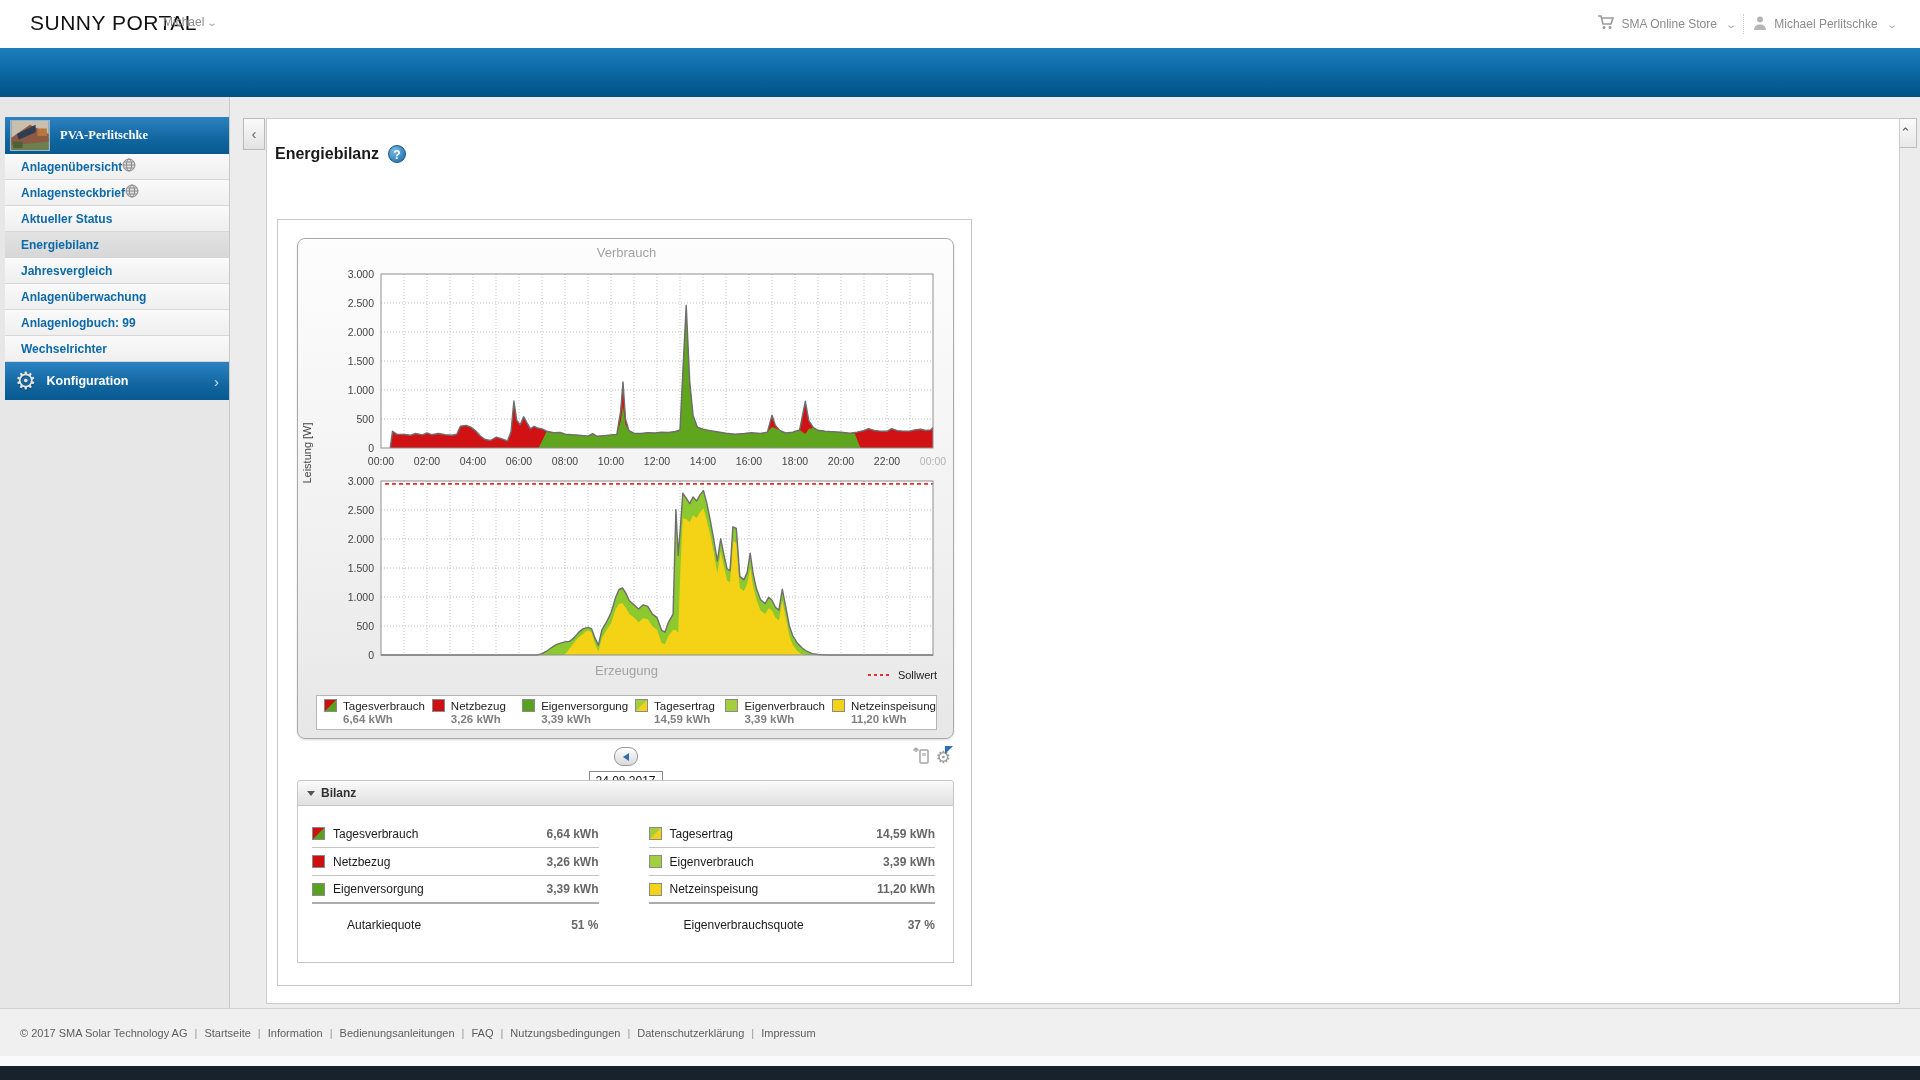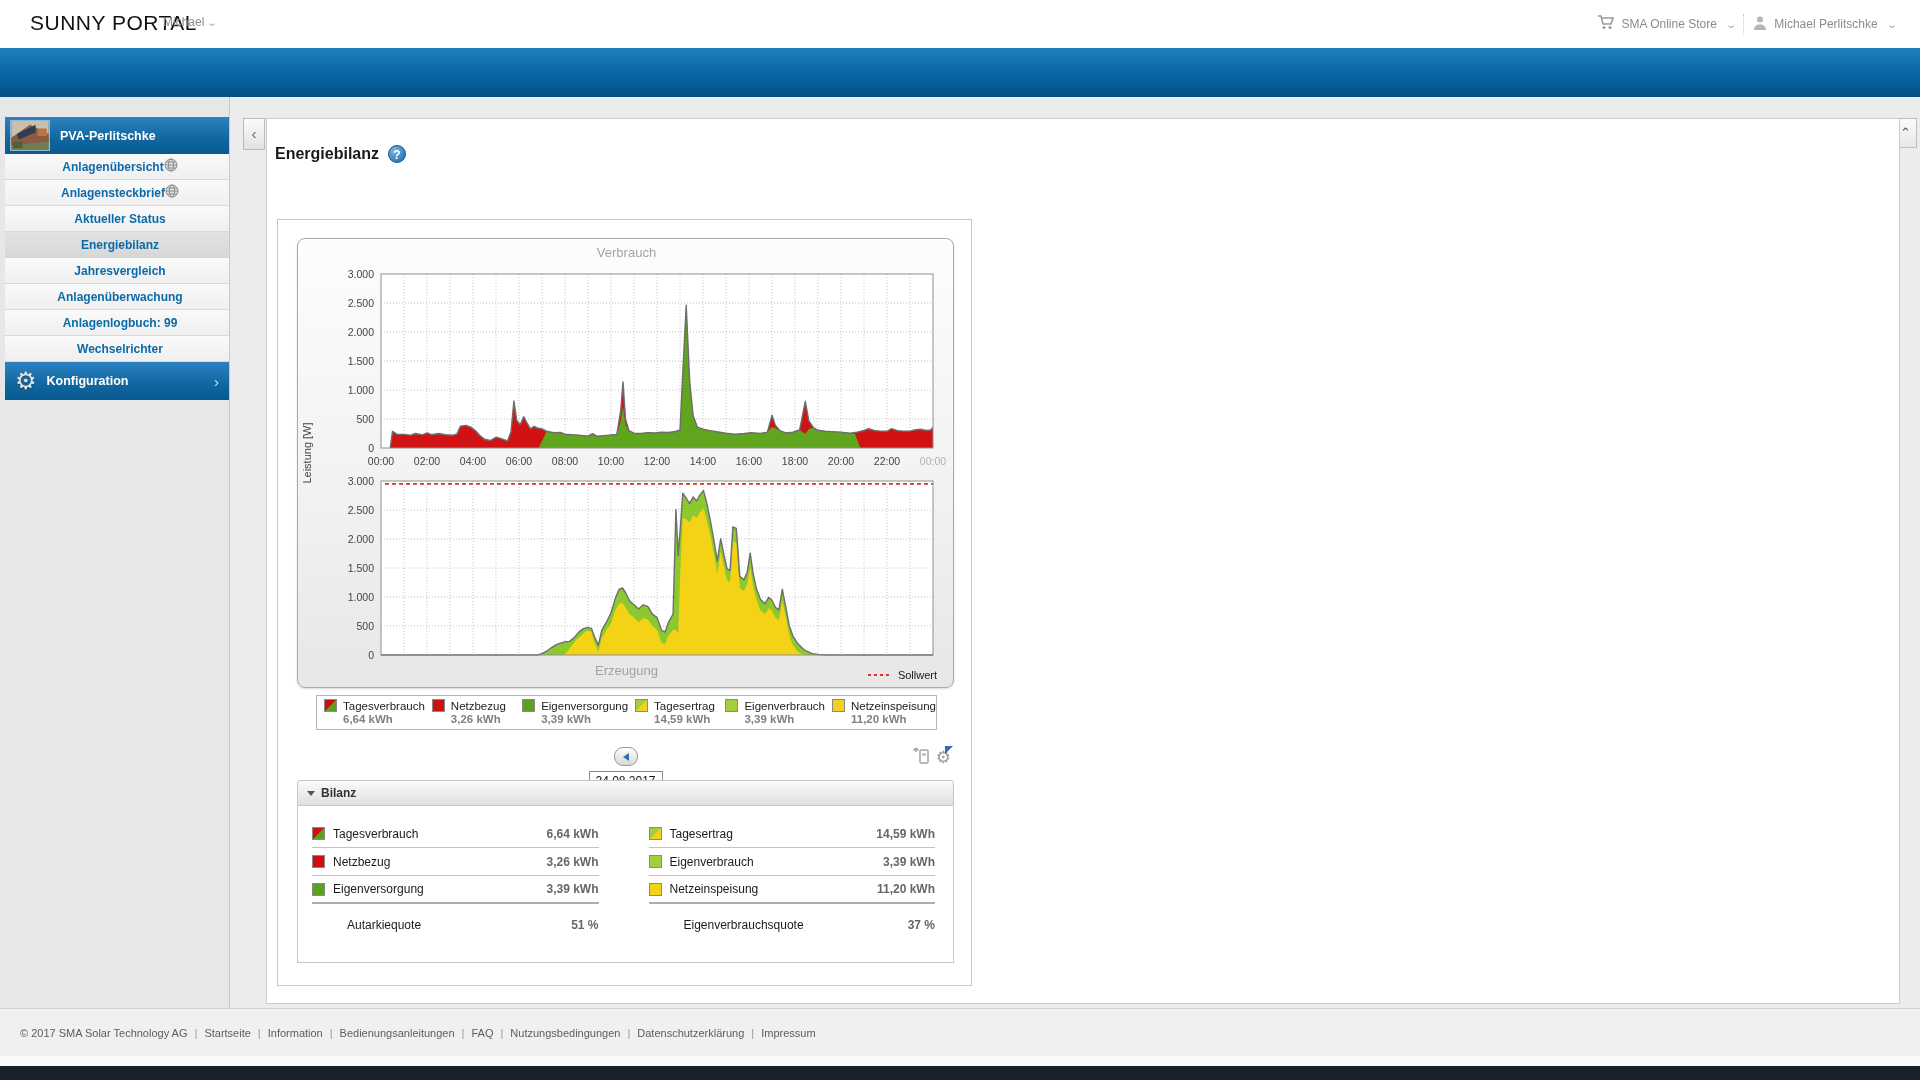--- a/index.html
+++ b/index.html
@@ -18,23 +18,23 @@
   
   #bluebar { position:absolute; left:0; top:48px; width:1920px; height:49px;
     background:linear-gradient(180deg,#1e7fbc 0%,#0d6ca9 40%,#015185 100%); }
 
   
   #sidebar { position:absolute; left:0; top:97px; width:230px; height:911px; background:#e7e7e7; border-right:1px solid #c9c9c9; }
   #plant-header { position:absolute; left:5px; top:20px; width:224px; height:37px;
     background:linear-gradient(180deg,#2c82c1 0%,#11669f 60%,#085a91 100%);
     display:flex; align-items:center; gap:10px; padding-left:5px; }
   #plant-thumb { width:40px; height:31px; border:1px solid #9db6c9; flex:0 0 auto; }
-  #plant-name { color:#fff; font-size:12.5px; font-weight:bold; }
+  #plant-name { color:#fff; font-size:12.5px; font-weight:bold;font-family:Liberation Serif, serif; }
   #side-items { position:absolute; left:5px; top:57px; width:224px; }
-  .side-item { height:26px; display:flex; align-items:center; justify-content:center;
+  .side-item { height:26px; display:flex; align-items:center; justify-content:flex-start;
     padding:0 10px 0 16px; background:linear-gradient(180deg,#fafafa,#efefef);
     border-bottom:1px solid #d7d7d7; cursor:pointer; }
   .side-item .lbl { font-size:12px; font-weight:bold; color:#0d6aa8; }
   .side-item.active { background:linear-gradient(180deg,#e3e3e3,#d7d7d7); }
   #config-btn { position:absolute; left:5px; top:265px; width:224px; height:38px;
     background:linear-gradient(180deg,#2c82c1 0%,#11669f 60%,#085a91 100%);
     display:flex; align-items:center; gap:10px; padding:0 10px 0 10px; cursor:pointer; }
   #config-btn .lbl { color:#fff; font-size:12.5px; font-weight:bold; flex:1; }
   #config-gear { font-size:24px; color:#e3e3e3; line-height:24px; text-shadow:0 1px 1px rgba(0,0,0,.4); }
   #config-chev { color:#cfe2ef; font-size:15px; }
@@ -57,21 +57,21 @@
   #tabs { position:absolute; left:28px; top:68px; height:33px; display:flex; gap:8px; }
   .tab { height:33px; padding:0 22px; border:1px solid #b9b9b9; border-bottom:none;
     border-radius:8px 8px 0 0; background:linear-gradient(180deg,#fbfbfb,#e3e3e3);
     font-size:12px; font-weight:bold; color:#9a9a9a; display:flex; align-items:center; cursor:pointer; }
   .tab.active { background:#fff; color:#000; position:relative; z-index:3; height:34px; }
 
   #tabbox { position:absolute; left:10px; top:100px; width:695px; height:767px;
     background:#fff; border:1px solid #c8c8c8; z-index:2; }
 
   
-  #chart-card { position:absolute; left:19px; top:18px; width:657px; height:450px;
+  #chart-card { position:absolute; left:19px; top:18px; width:657px; height:501px;
     border:1px solid #a9a9a9; border-radius:8px;
     background:linear-gradient(180deg,#fdfdfd 0%,#f1f1f1 60%,#e7e7e7 100%);
     box-shadow:0 1px 2px rgba(0,0,0,.15); }
   .chart-title { position:absolute; left:0; width:657px; text-align:center; font-size:13px; color:#a3a3a3; }
   #title-verbrauch { top:6px; }
   #title-erzeugung { top:424px; }
   #svg-verbrauch { position:absolute; left:0; top:22px; }
   #svg-erzeugung  { position:absolute; left:0; top:234px; }
   #ylabel { position:absolute; left:-56px; top:208px; width:130px; text-align:center;
     font-size:11px; color:#444; transform:rotate(-90deg); }

